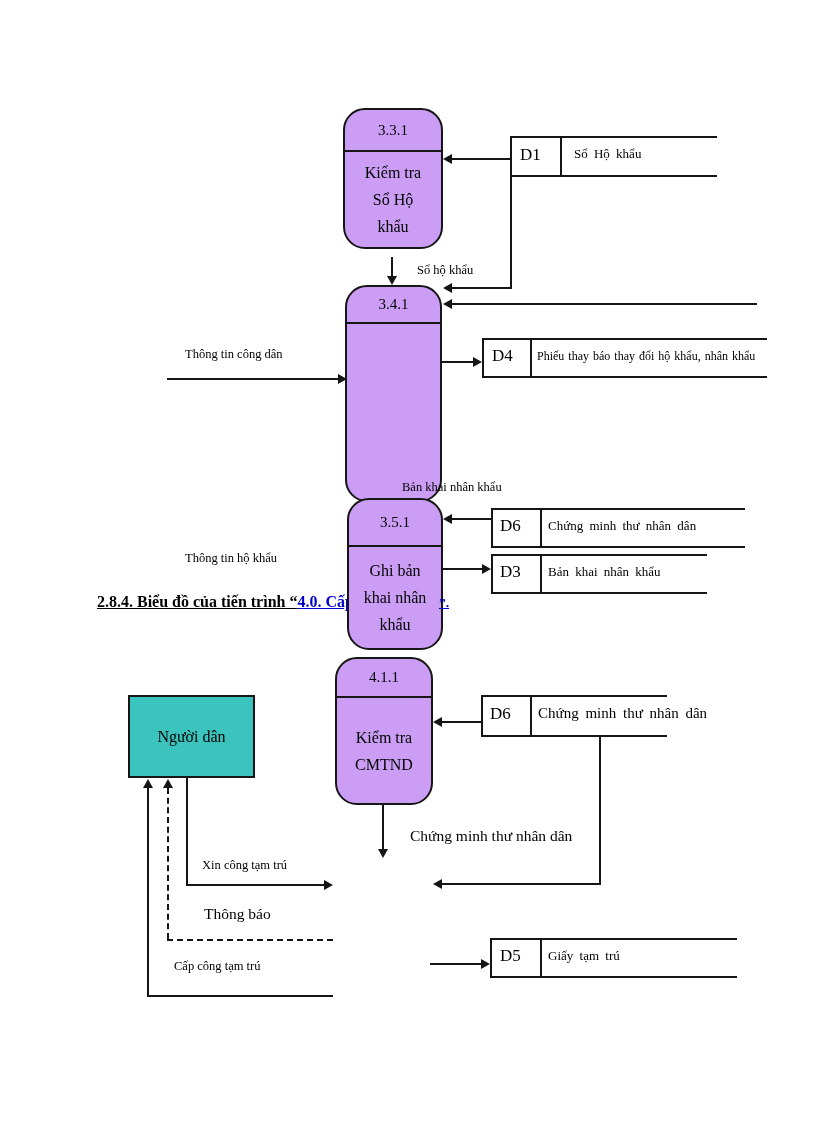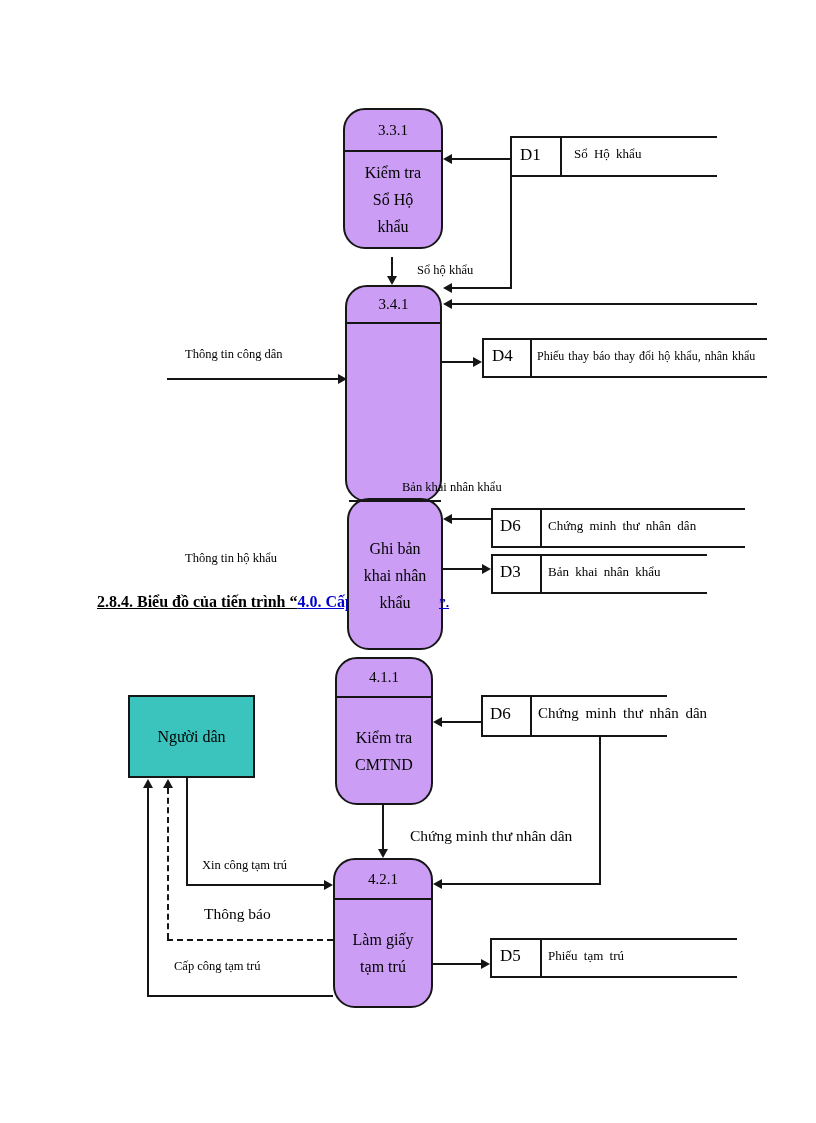--- a/index.html
+++ b/index.html
@@ -69,39 +69,34 @@
 Sổ Hộ
 khẩu</div>
   </div>
 
   <div class="proc" style="left:345px;top:285px;width:97px;height:217px">
     <div class="pnum" style="height:35px">3.4.1</div>
     <div class="pdiv"></div>
   </div>
 
   <div class="proc" style="left:347px;top:498px;width:96px;height:152px">
+    <div class="pnum" style="height:45px">3.5.1</div>
     <div class="pdiv"></div>
     <div class="pbody">Ghi bản
 khai nhân
 khẩu</div>
   </div>
 
   <div class="proc" style="left:335px;top:657px;width:98px;height:148px">
     <div class="pnum" style="height:37px">4.1.1</div>
     <div class="pdiv"></div>
     <div class="pbody">Kiểm tra
 CMTND</div>
   </div>
 
-  <div class="proc" style="left:333px;top:858px;width:100px;height:150px">
-    <div class="pnum" style="height:38px">4.2.1</div>
-    <div class="pdiv"></div>
-    <div class="pbody">Làm giấy
-tạm trú</div>
-  </div>
 
   <div class="entity" style="left:128px;top:695px;width:127px;height:83px">
     <span>Người dân</span>
   </div>
 
   <div>
     <div class="l h" style="left:510px;top:136px;width:207px"></div>
     <div class="l h" style="left:510px;top:175px;width:207px"></div>
     <div class="l v" style="left:510px;top:136px;height:41px"></div>
     <div class="l v" style="left:560px;top:136px;height:41px"></div>
@@ -144,21 +139,21 @@
     <span class="sid" style="left:490px;top:704px">D6</span>
     <span class="sname big" style="left:538px;top:705px">Chứng minh thư nhân dân</span>
   </div>
 
   <div>
     <div class="l h" style="left:490px;top:938px;width:247px"></div>
     <div class="l h" style="left:490px;top:976px;width:247px"></div>
     <div class="l v" style="left:490px;top:938px;height:40px"></div>
     <div class="l v" style="left:540px;top:938px;height:40px"></div>
     <span class="sid" style="left:500px;top:946px">D5</span>
-    <span class="sname" style="left:548px;top:948px">Phiếu tạm trú</span>
+    <span class="sname" style="left:548px;top:948px">Giấy tạm trú</span>
   </div>
 
   <div class="lines">
 
     <div class="l h" style="left:451px;top:158px;width:60px"></div>
     <div class="ah ah-left" style="left:443px;top:154px"></div>
 
     <div class="l v" style="left:391px;top:257px;width:2px;height:20px"></div>
     <div class="ah ah-down" style="left:387px;top:276px"></div>
 

